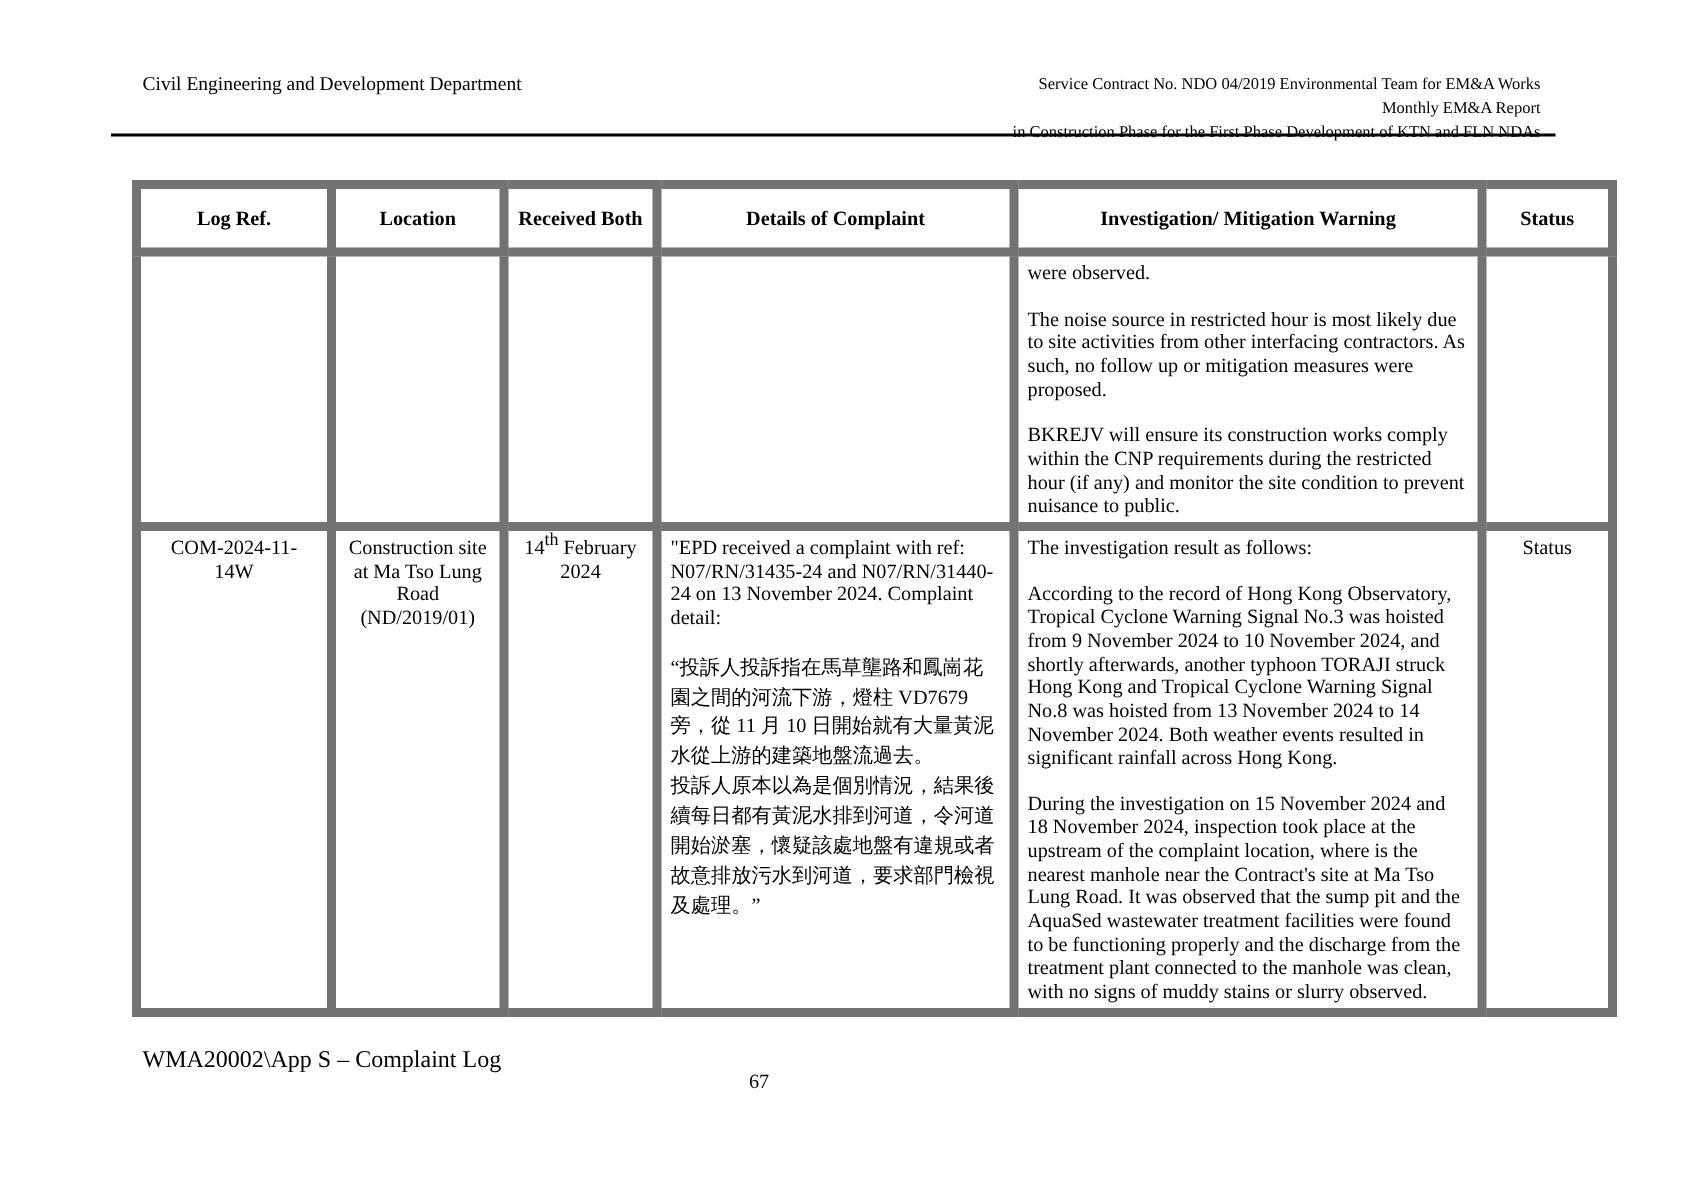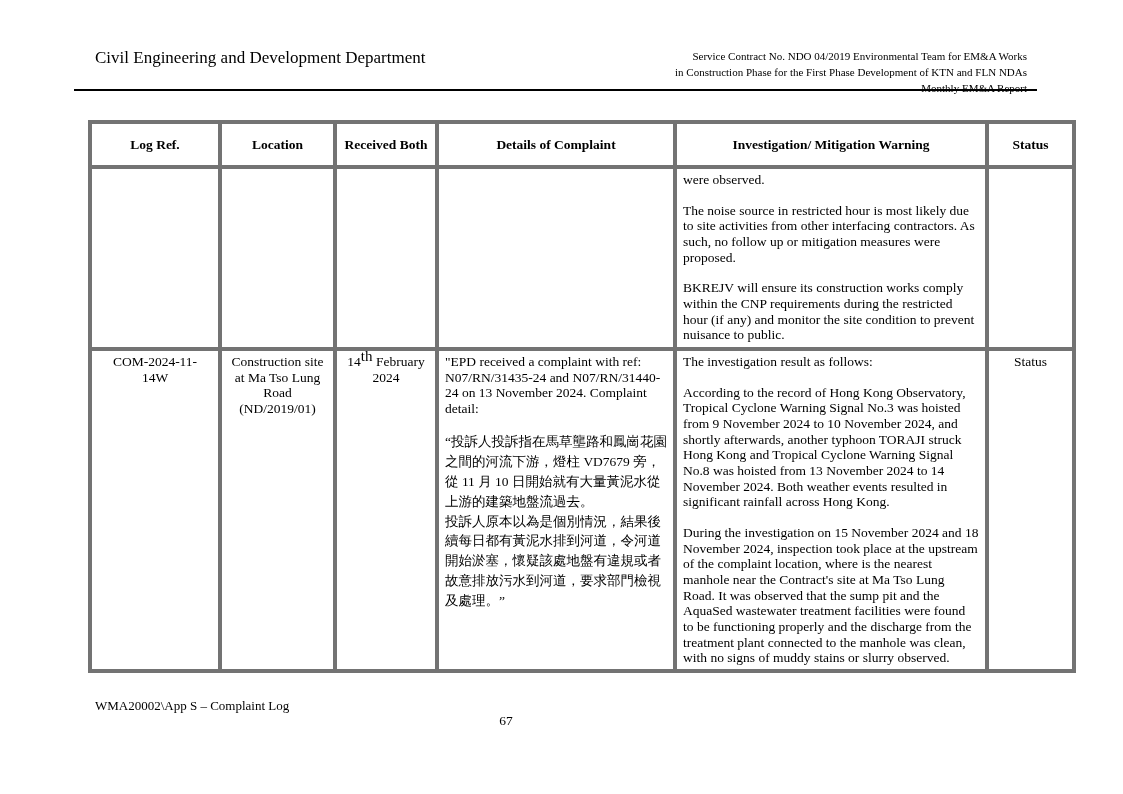--- a/index.html
+++ b/index.html
@@ -9,21 +9,21 @@
     height: 794px;
     background: #ffffff;
     font-family: "Liberation Serif", "DejaVu Serif", serif;
     color: #000000;
     overflow: hidden;
   }
   .header-left {
     position: absolute;
     left: 95px;
     top: 48px;
-    font-size: 17px;
+    font-size: 13px;
     white-space: nowrap;
   }
   .header-right {
     position: absolute;
     right: 96px;
     top: 48px;
     width: 640px;
     text-align: right;
     font-size: 11px;
     line-height: 16px;
@@ -36,66 +36,66 @@
     border-top: 2px solid #000000;
   }
   table.complaint-table {
     position: absolute;
     left: 88px;
     top: 120px;
     border-collapse: collapse;
     table-layout: fixed;
   }
   .complaint-table th, .complaint-table td {
-    border: 4px solid #737373;
+    border: 6px solid #737373;
     font-size: 13.5px;
     line-height: 1.16;
     padding: 3px 6px;
     vertical-align: top;
     overflow: hidden;
   }
   .complaint-table th {
     text-align: center;
     vertical-align: middle;
     font-weight: bold;
     padding: 2px 4px;
   }
   .cell-center { text-align: center; margin-left: 32px; }
   .para { margin: 0 0 15px 0; }
   .para:last-child { margin-bottom: 0; }
   .zh { margin: 0; line-height: 1.48; }
   .logref-wrap { max-width: 100px; margin: 0 auto; }
-  sup { font-size: 15px; line-height: 0; }
+  sup { font-size: 12px; line-height: 0; }
   .footer-ref {
     position: absolute;
     left: 95px;
     top: 698px;
-    font-size: 13px;
+    font-size: 16px;
     white-space: nowrap;
   }
   .page-number {
     position: absolute;
     left: 0;
     top: 713px;
     width: 1012px;
     text-align: center;
     font-size: 13.5px;
   }
 </style>
 </head>
 <body>
 
 <div class="page">
 
   <div class="header-left">Civil Engineering and Development Department</div>
 
   <div class="header-right">
     <div>Service Contract No. NDO 04/2019 Environmental Team for EM&amp;A Works</div>
+    <div>Monthly EM&amp;A Report</div>
     <div>in Construction Phase for the First Phase Development of KTN and FLN NDAs</div>
-    <div>Monthly EM&amp;A Report</div>
   </div>
 
   <div class="header-rule"></div>
 
   <table class="complaint-table">
     <colgroup>
       <col style="width:130px">
       <col style="width:115px">
       <col style="width:102px">
       <col style="width:238px">

